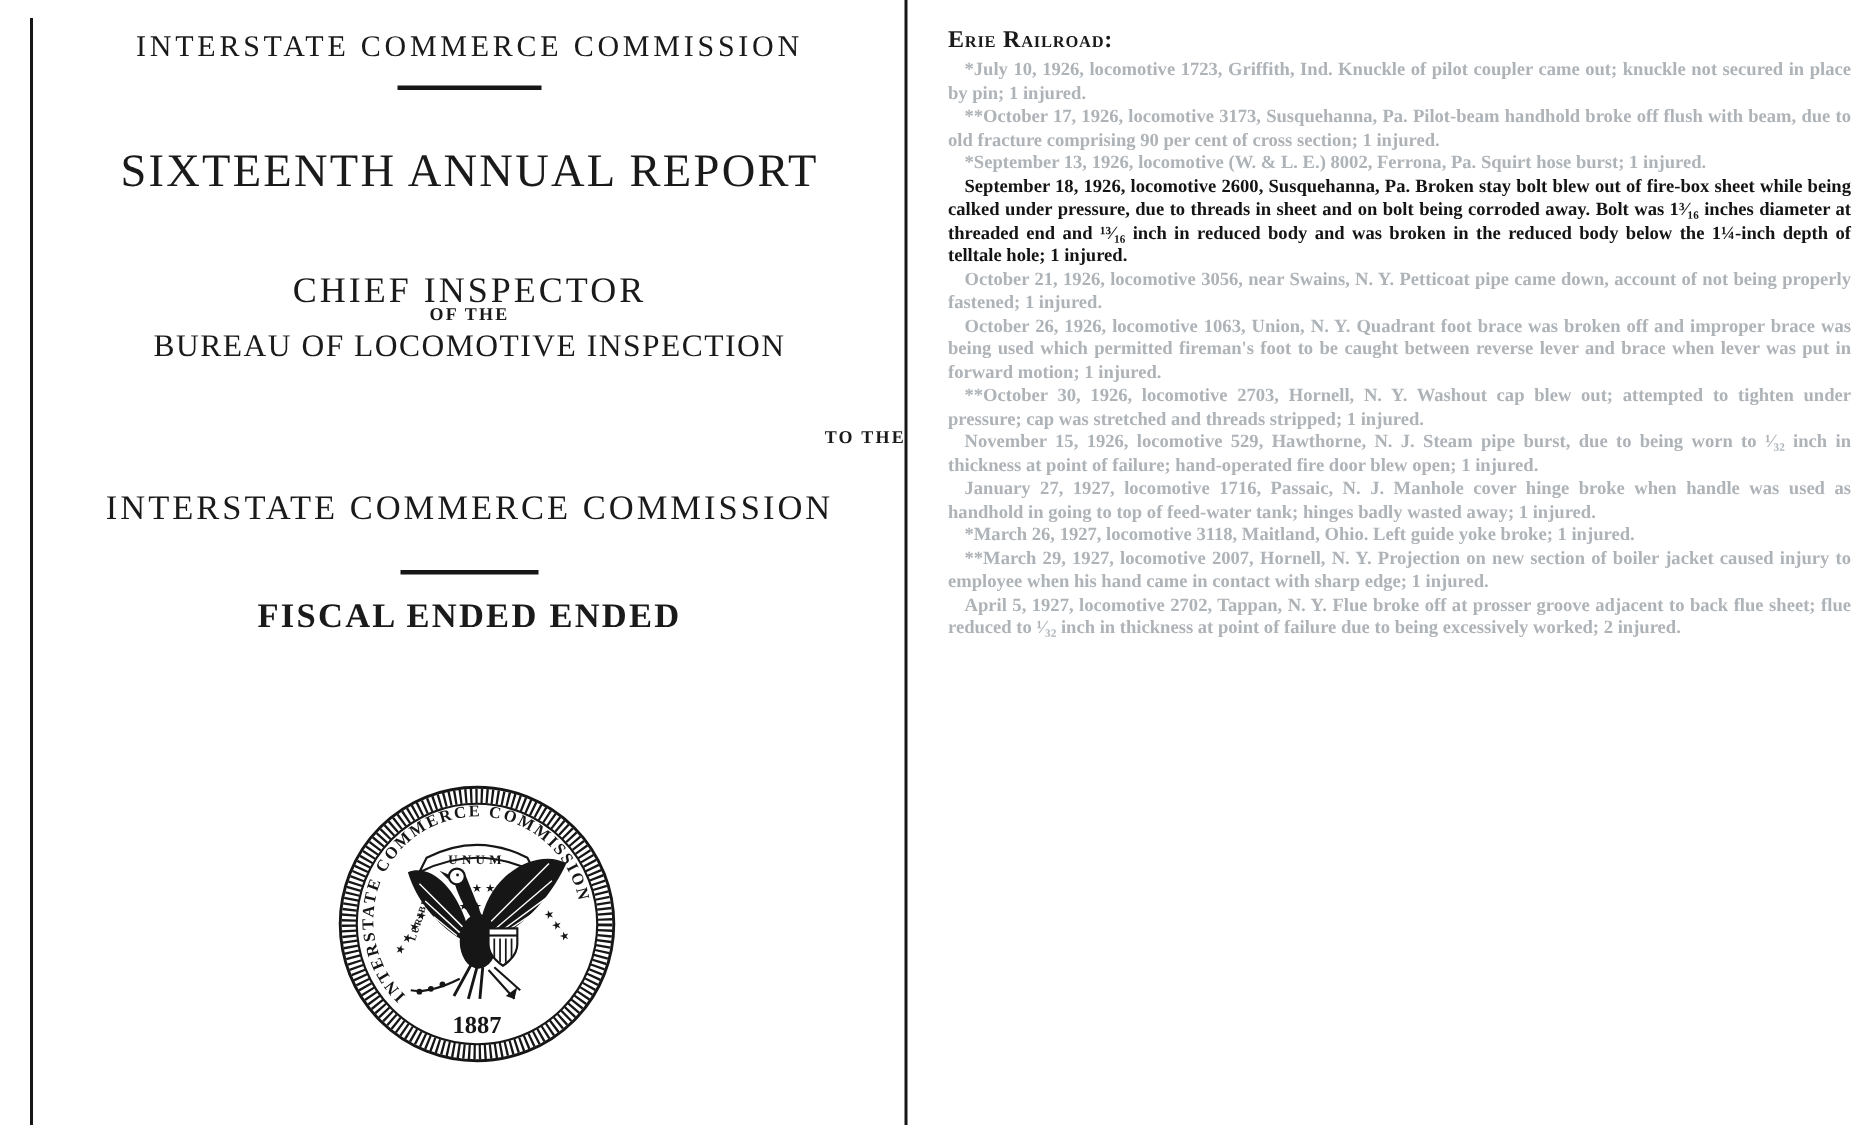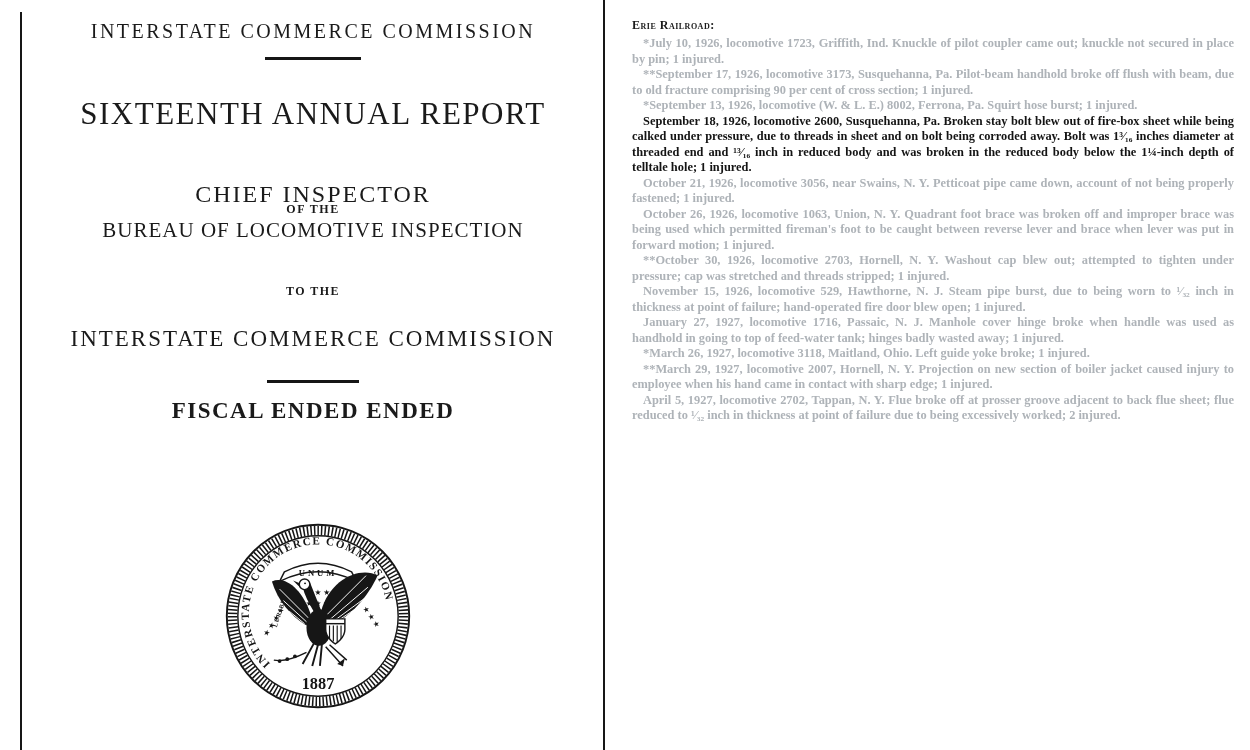--- a/index.html
+++ b/index.html
@@ -14,31 +14,31 @@
   
   .page-left{position:absolute;left:22px;top:0;width:582px;height:750px;border-radius:24px;}
   .pl-center{position:absolute;left:0;width:100%;text-align:center;}
   .pl-header{top:20px;font-size:20px;letter-spacing:2.5px;}
   .rule{position:absolute;left:50%;transform:translateX(-50%);background:#161616;height:3px;}
   #rule-1{top:57px;width:96px;}
   #rule-2{top:380px;width:92px;}
   .pl-title{top:96px;font-size:31px;letter-spacing:1.5px;}
   .pl-small{font-size:12px;font-weight:bold;letter-spacing:1.5px;}
   #of-the{top:160px;margin-top:42px;}
-  #to-the{top:284px;}
+  #to-the{top:284px;text-align:right;}
   .pl-sub1{top:181px;font-size:24px;letter-spacing:2px;}
   .pl-sub2{top:218px;font-size:21px;letter-spacing:1px;}
   .pl-recipient{top:326px;font-size:23px;letter-spacing:2px;}
   .pl-fiscal1{top:398px;font-size:23px;font-weight:bold;letter-spacing:1.5px;}
   .pl-fiscal2{top:428px;font-size:23px;font-weight:bold;letter-spacing:1.5px;}
   #seal{position:absolute;left:200px;top:520px;width:192px;height:192px;}
 
   
   .page-right{position:absolute;left:632px;top:18px;width:602px;}
-  .rp-heading{font-size:12px;font-weight:bold;font-variant:small-caps;letter-spacing:0.5px;margin:0 0 3px 0;}
+  .rp-heading{font-size:16px;font-weight:bold;font-variant:small-caps;letter-spacing:0.5px;margin:0 0 3px 0;}
   .entry{margin:0;font-size:12.4px;line-height:15.5px;text-align:justify;text-indent:11px;font-weight:bold;}
   .entry.dark{color:#141414;}
   .entry.faded{color:#aeb3b8;font-weight:600;}
 </style>
 </head>
 <body>
 
 <div id="left-border" class="edge-line"></div>
 <div id="gutter-line" class="edge-line"></div>
 
@@ -102,21 +102,21 @@
       <path d="M126,152 L128,144 L120,150 Z" fill="#161616"></path>
     </g>
 
     <text x="100" y="176" text-anchor="middle" font-size="17" font-weight="bold" font-family="Liberation Serif, DejaVu Serif, serif" fill="#161616">1887</text>
   </svg>
 </div>
 
 <div class="page-right">
   <p class="rp-heading">Erie Railroad:</p>
   <p class="entry faded">*July 10, 1926, locomotive 1723, Griffith, Ind.  Knuckle of pilot coupler came out; knuckle not secured in place by pin; 1 injured.</p>
-  <p class="entry faded">**September 17, 1926, locomotive 3173, Susquehanna, Pa.  Pilot-beam handhold broke off flush with beam, due to old fracture comprising 90 per cent of cross section; 1 injured.</p>
+  <p class="entry faded">**October 17, 1926, locomotive 3173, Susquehanna, Pa.  Pilot-beam handhold broke off flush with beam, due to old fracture comprising 90 per cent of cross section; 1 injured.</p>
   <p class="entry faded">*September 13, 1926, locomotive (W. &amp; L. E.) 8002, Ferrona, Pa.  Squirt hose burst; 1 injured.</p>
   <p class="entry dark">September 18, 1926, locomotive 2600, Susquehanna, Pa.  Broken stay bolt blew out of fire-box sheet while being calked under pressure, due to threads in sheet and on bolt being corroded away.  Bolt was 1³⁄₁₆ inches diameter at threaded end and ¹³⁄₁₆ inch in reduced body and was broken in the reduced body below the 1¼-inch depth of telltale hole; 1 injured.</p>
   <p class="entry faded">October 21, 1926, locomotive 3056, near Swains, N. Y.  Petticoat pipe came down, account of not being properly fastened; 1 injured.</p>
   <p class="entry faded">October 26, 1926, locomotive 1063, Union, N. Y.  Quadrant foot brace was broken off and improper brace was being used which permitted fireman's foot to be caught between reverse lever and brace when lever was put in forward motion; 1 injured.</p>
   <p class="entry faded">**October 30, 1926, locomotive 2703, Hornell, N. Y.  Washout cap blew out; attempted to tighten under pressure; cap was stretched and threads stripped; 1 injured.</p>
   <p class="entry faded">November 15, 1926, locomotive 529, Hawthorne, N. J.  Steam pipe burst, due to being worn to ¹⁄₃₂ inch in thickness at point of failure; hand-operated fire door blew open; 1 injured.</p>
   <p class="entry faded">January 27, 1927, locomotive 1716, Passaic, N. J.  Manhole cover hinge broke when handle was used as handhold in going to top of feed-water tank; hinges badly wasted away; 1 injured.</p>
   <p class="entry faded">*March 26, 1927, locomotive 3118, Maitland, Ohio.  Left guide yoke broke; 1 injured.</p>
   <p class="entry faded">**March 29, 1927, locomotive 2007, Hornell, N. Y.  Projection on new section of boiler jacket caused injury to employee when his hand came in contact with sharp edge; 1 injured.</p>
   <p class="entry faded">April 5, 1927, locomotive 2702, Tappan, N. Y.  Flue broke off at prosser groove adjacent to back flue sheet; flue reduced to ¹⁄₃₂ inch in thickness at point of failure due to being excessively worked; 2 injured.</p>

